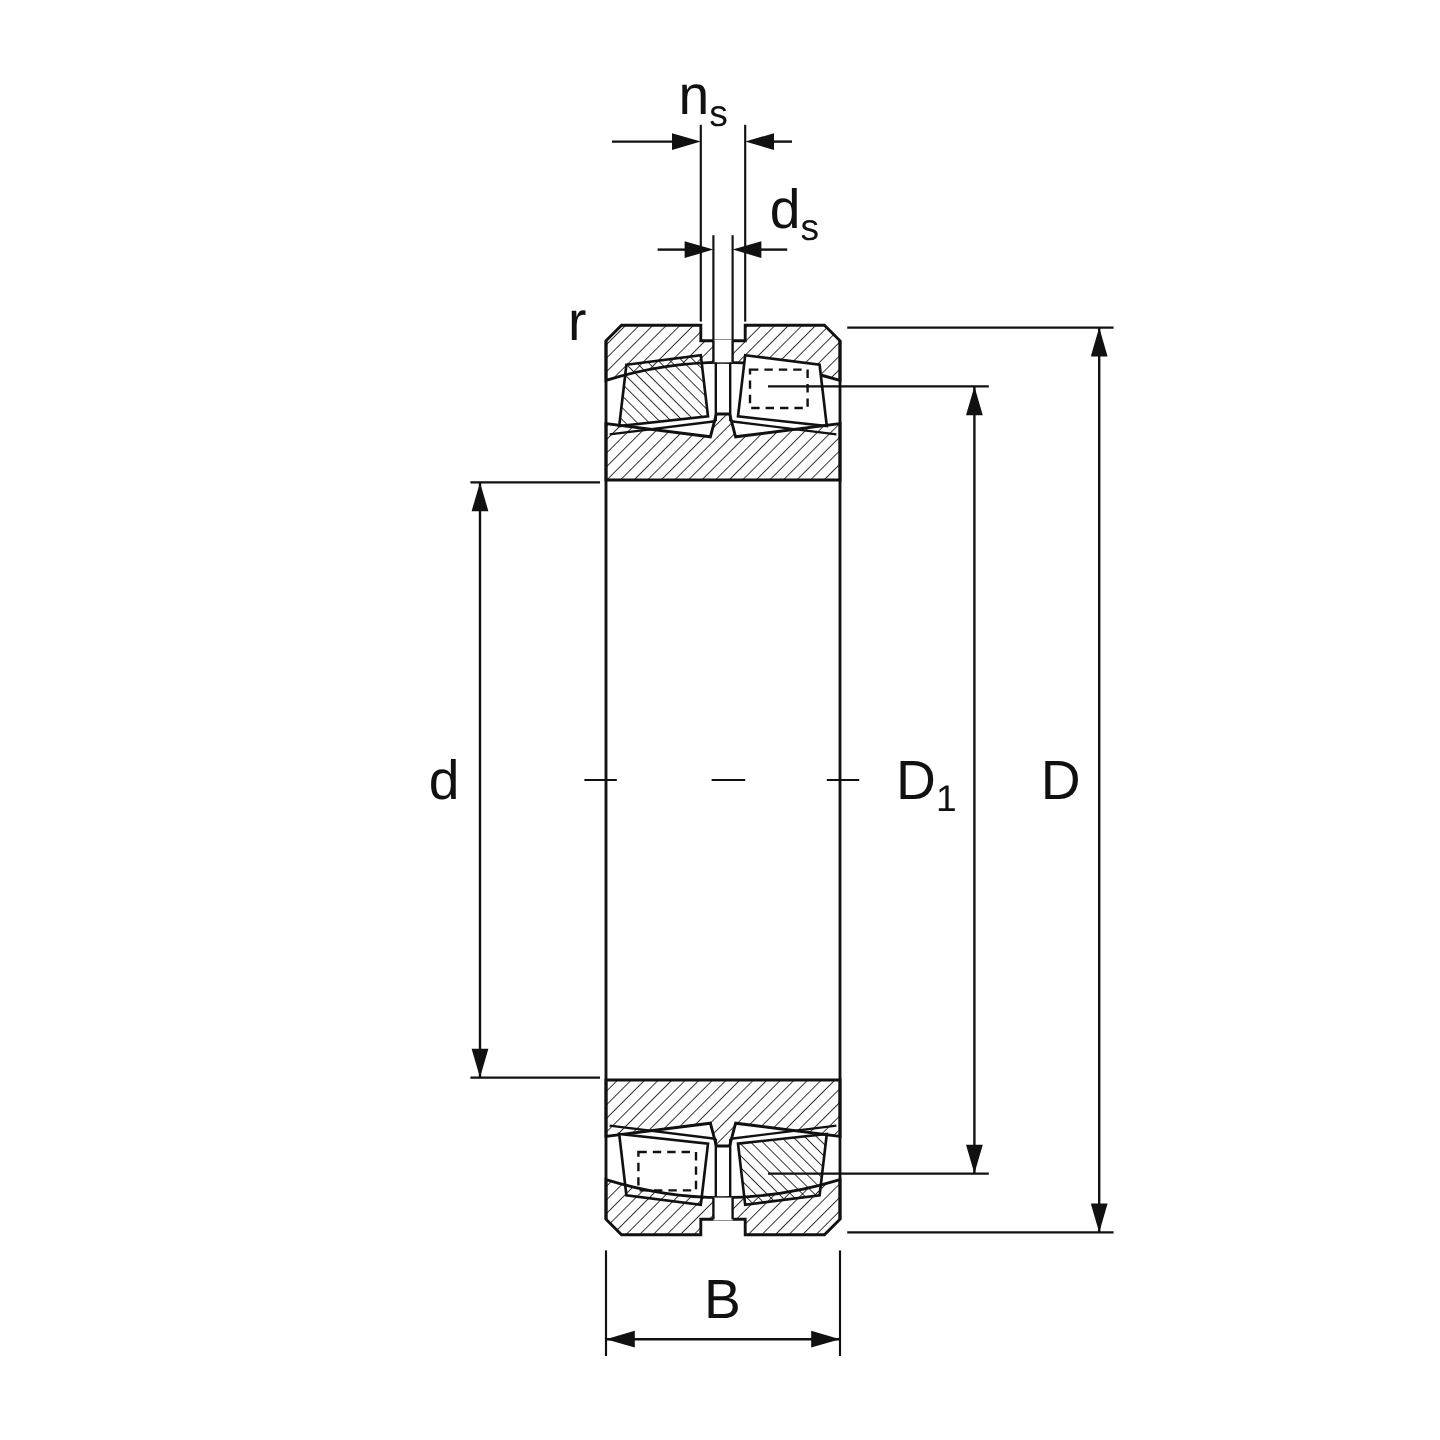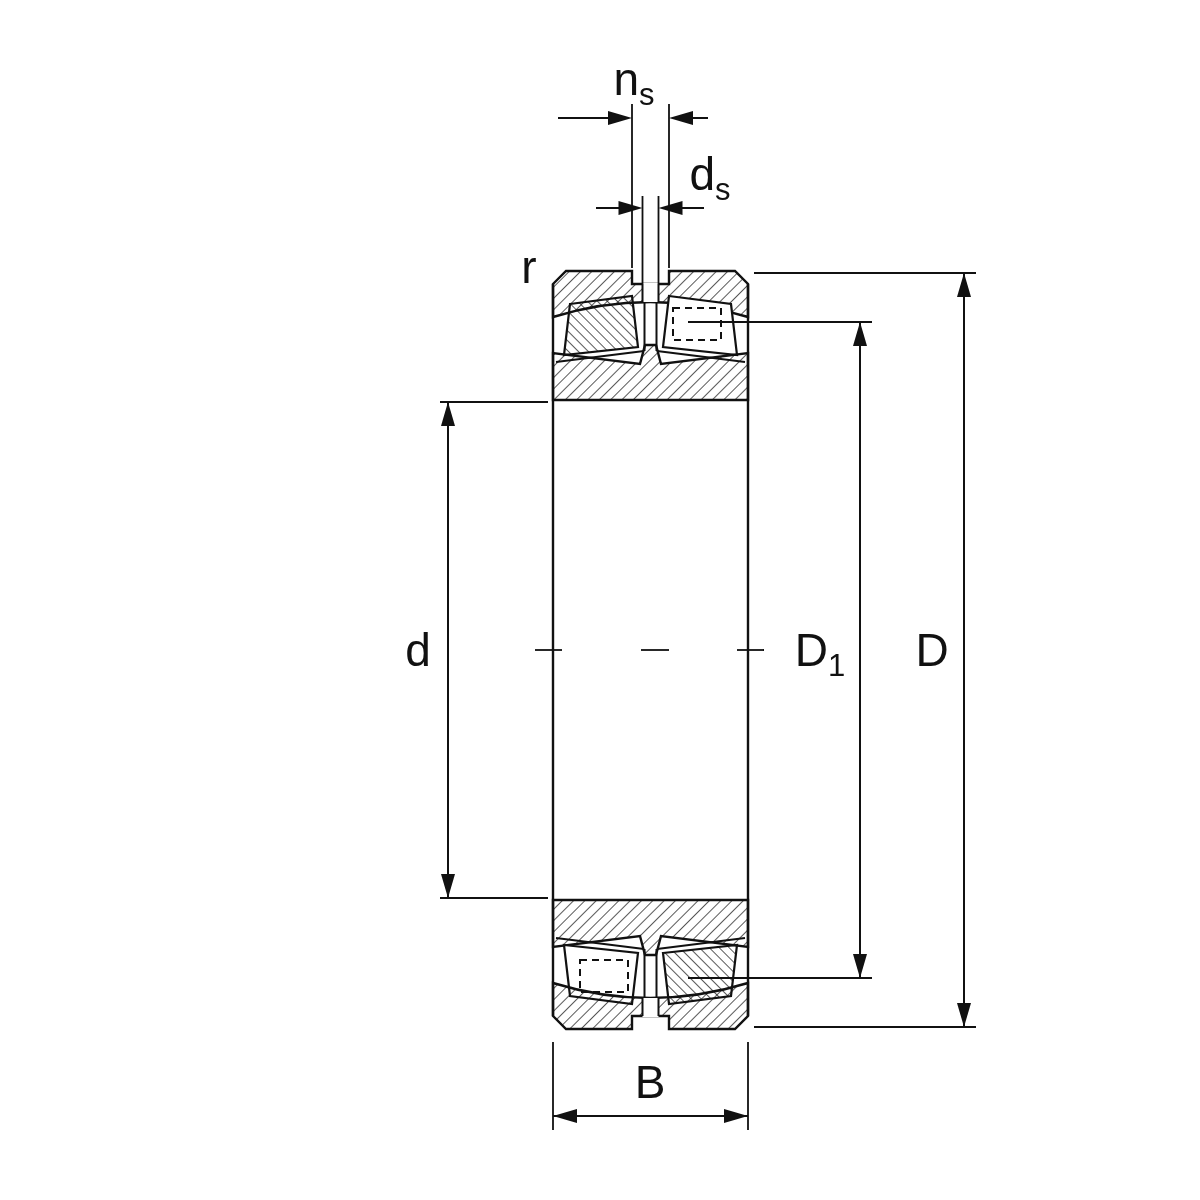--- a/index.html
+++ b/index.html
@@ -6,21 +6,20 @@
     margin: 0;
     padding: 0;
     background: #ffffff;
   }
   .canvas {
     width: 1028px;
     height: 1200px;
     background: #ffffff;
     position: relative;
     overflow: hidden;
-    margin-left: 48px;
   }
   svg { display: block; }
   text {
     font-family: "Liberation Sans", "DejaVu Sans", sans-serif;
     fill: #111111;
   }
   .dim-label { font-size: 46px; }
   .dim-sub   { font-size: 31px; }
 </style>
 </head>

